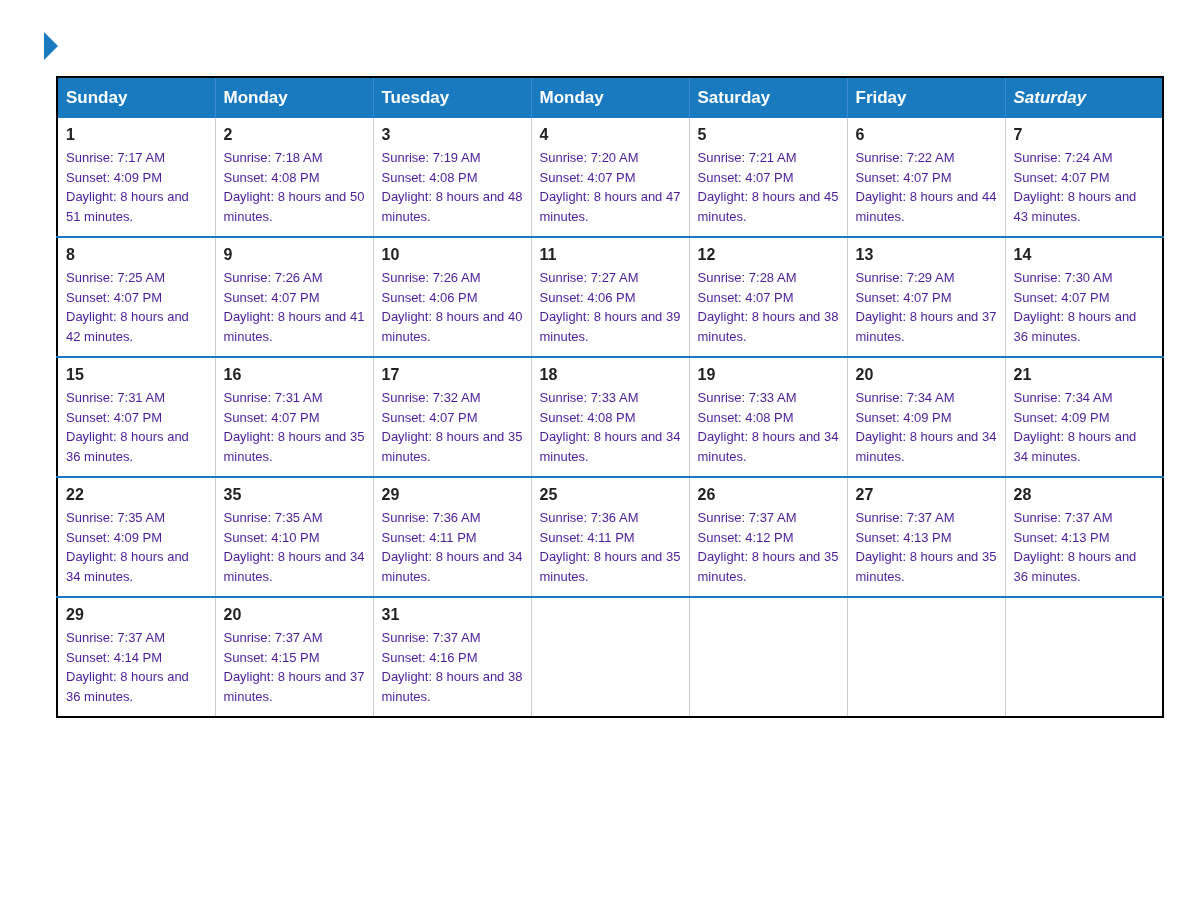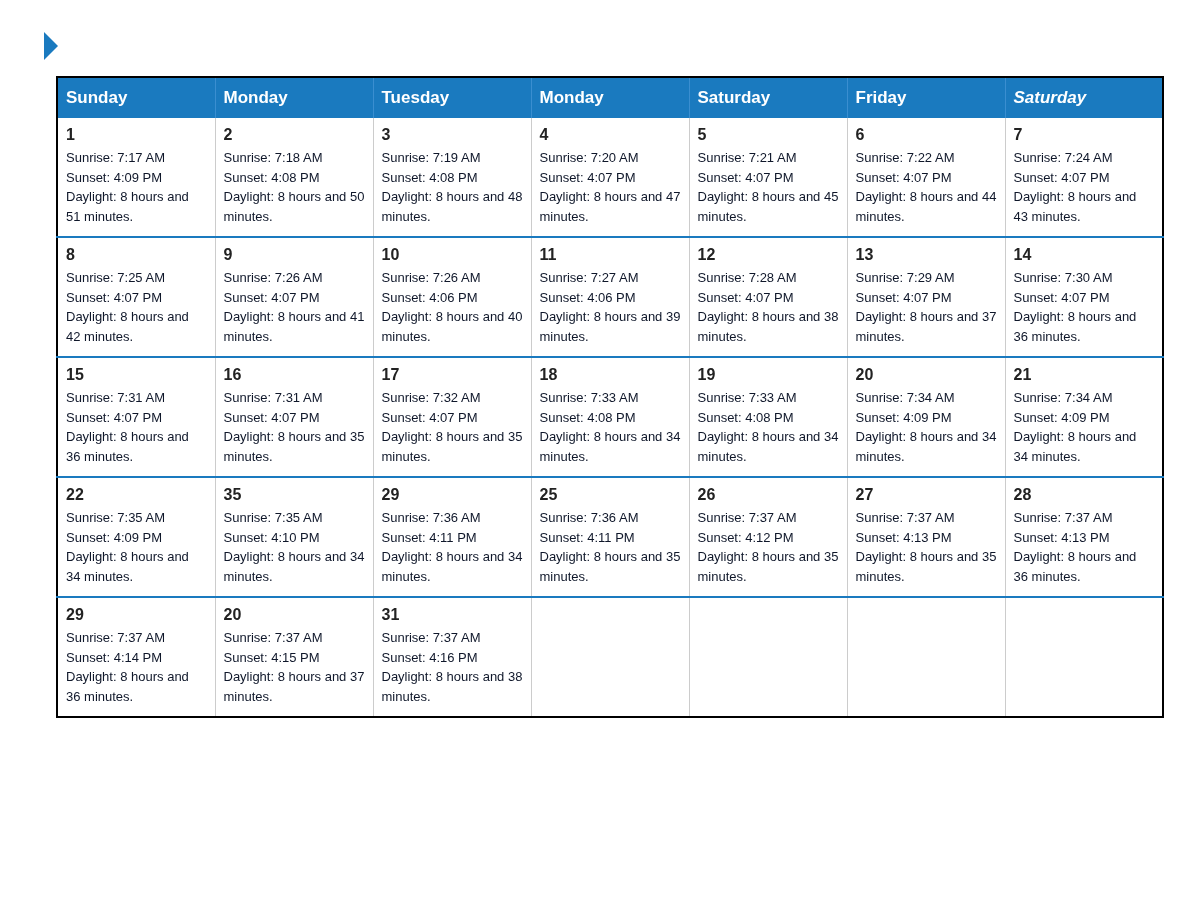--- a/index.html
+++ b/index.html
@@ -97,21 +97,21 @@
     }
     .day-number {
       font-size: 16px;
       font-weight: bold;
       color: #222;
       display: block;
       margin-bottom: 4px;
     }
     .day-info {
       font-size: 13px;
-      color: #0f172a;
+      color: #4c1d95;
       line-height: 1.5;
     }
     .empty-cell {
       background: #fff;
     }
   </style>
 </head>
 <body>
 
 <div class="header">

